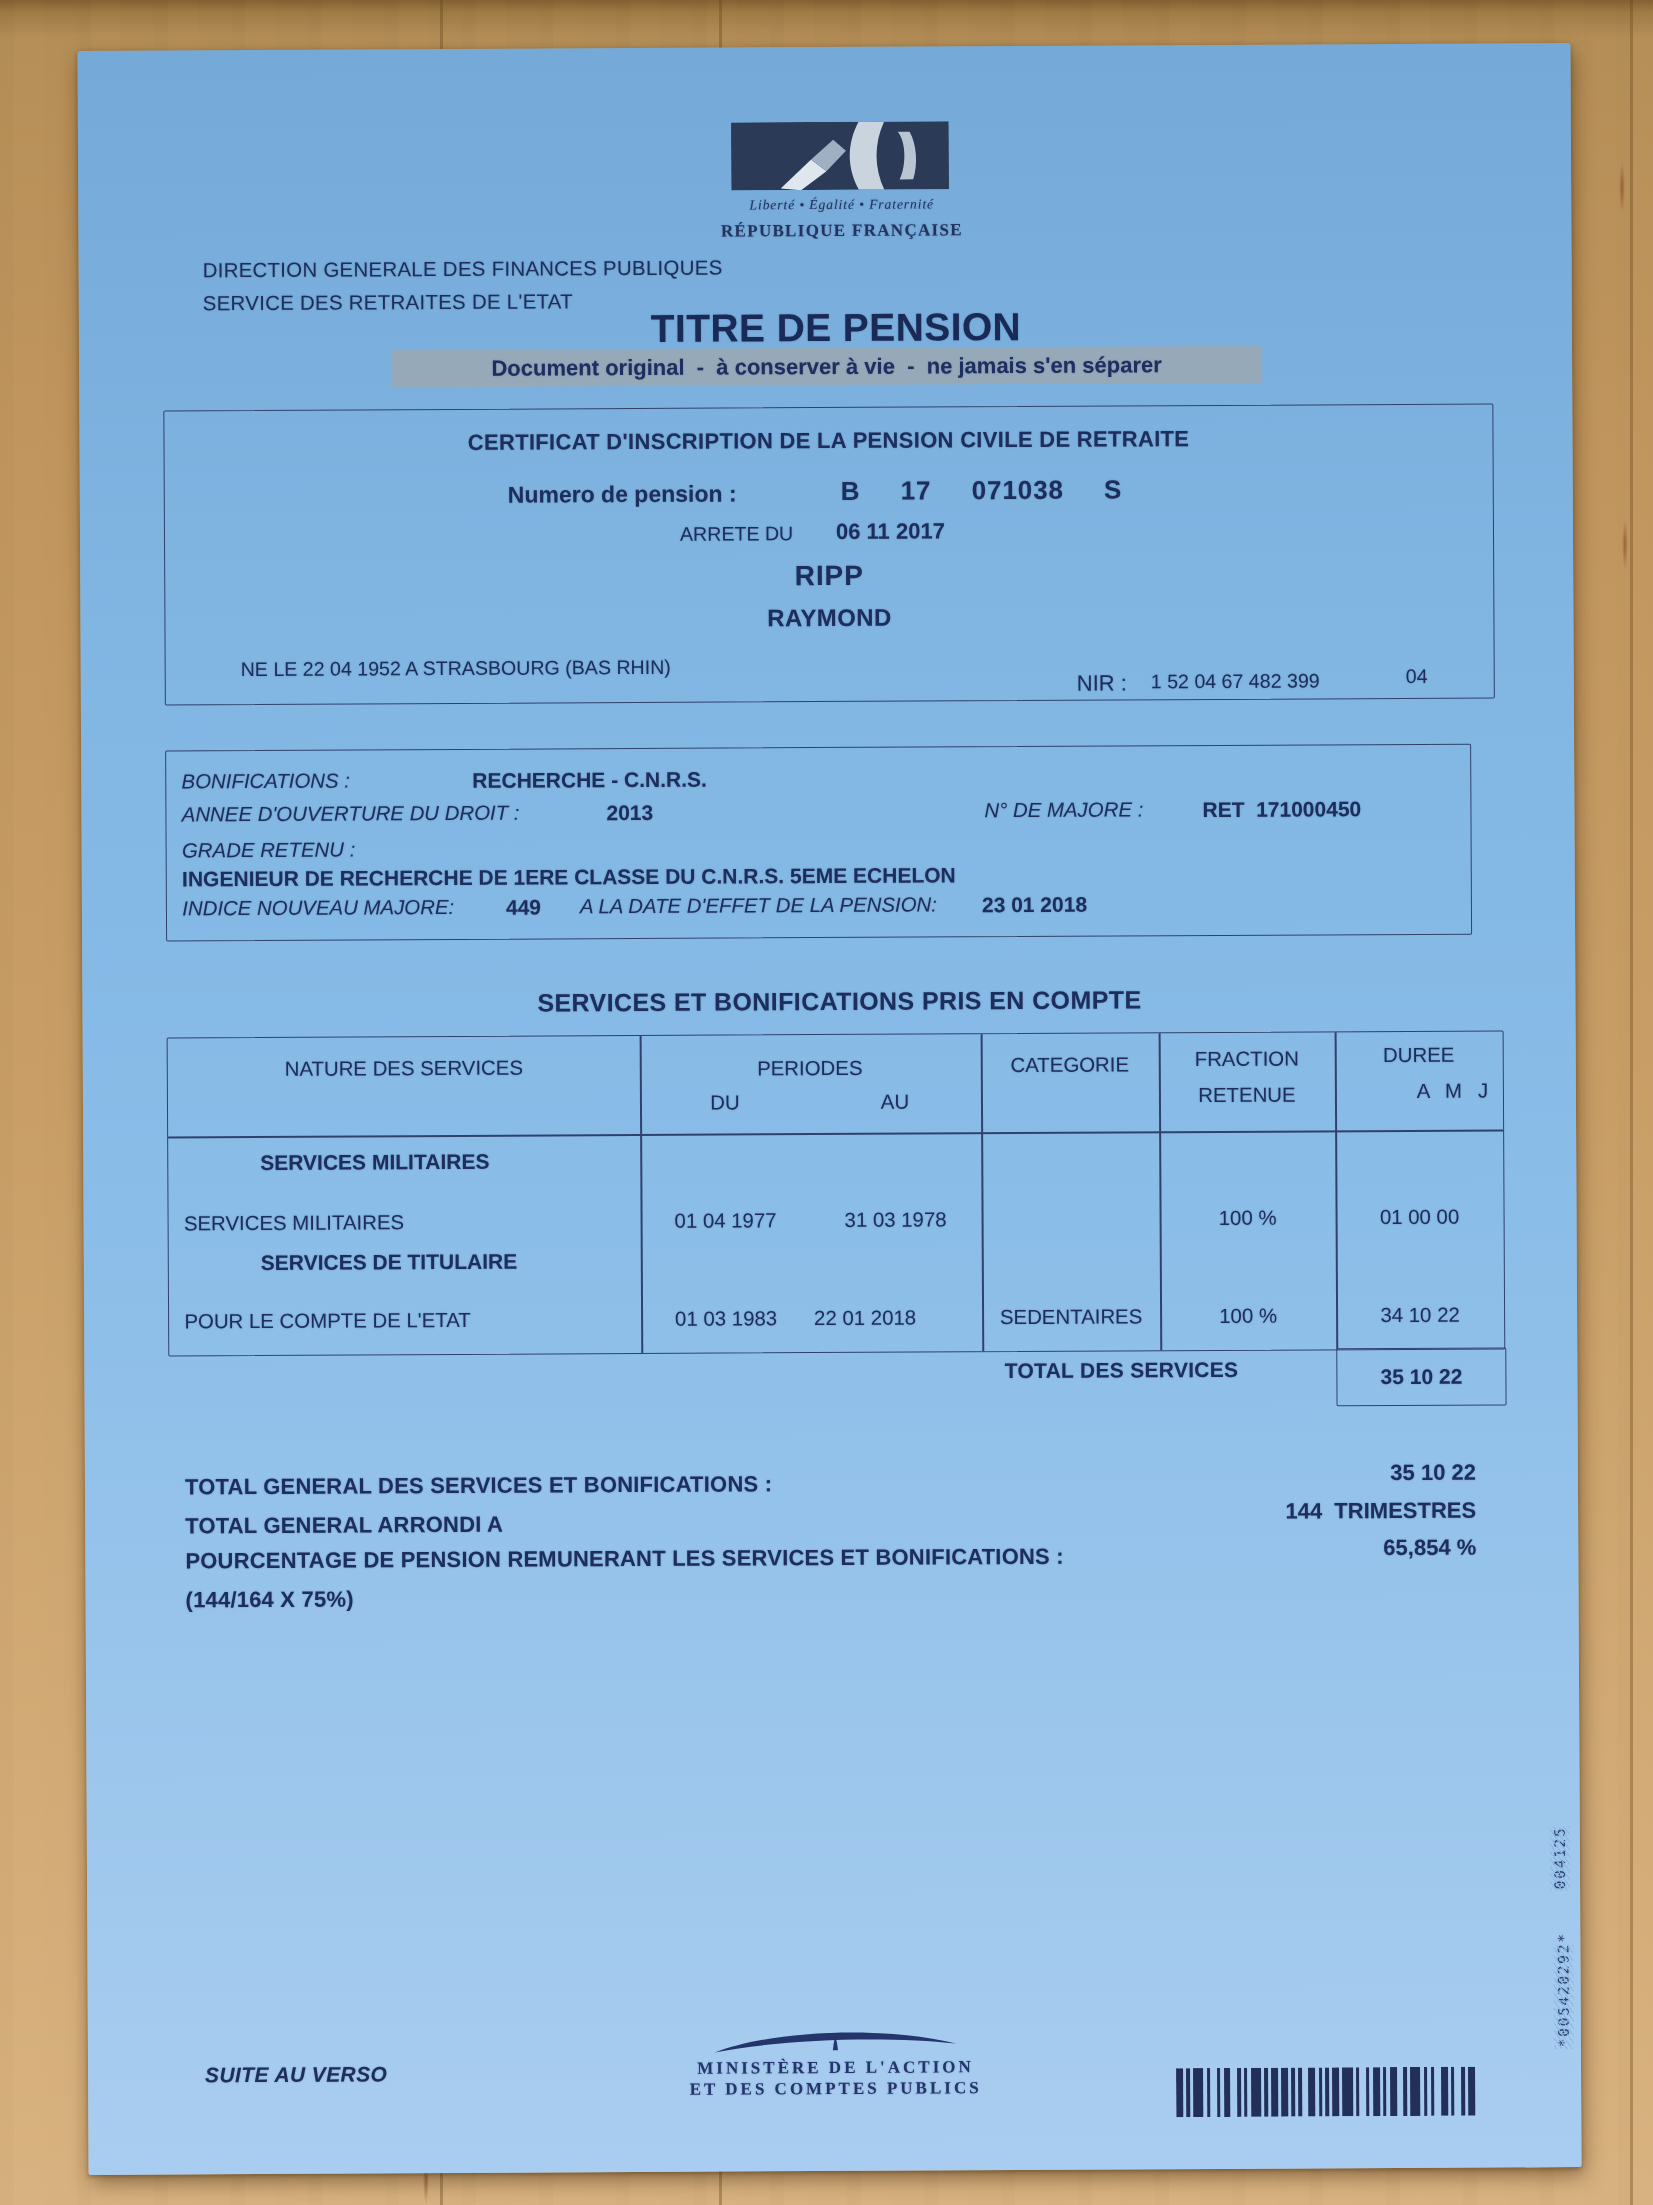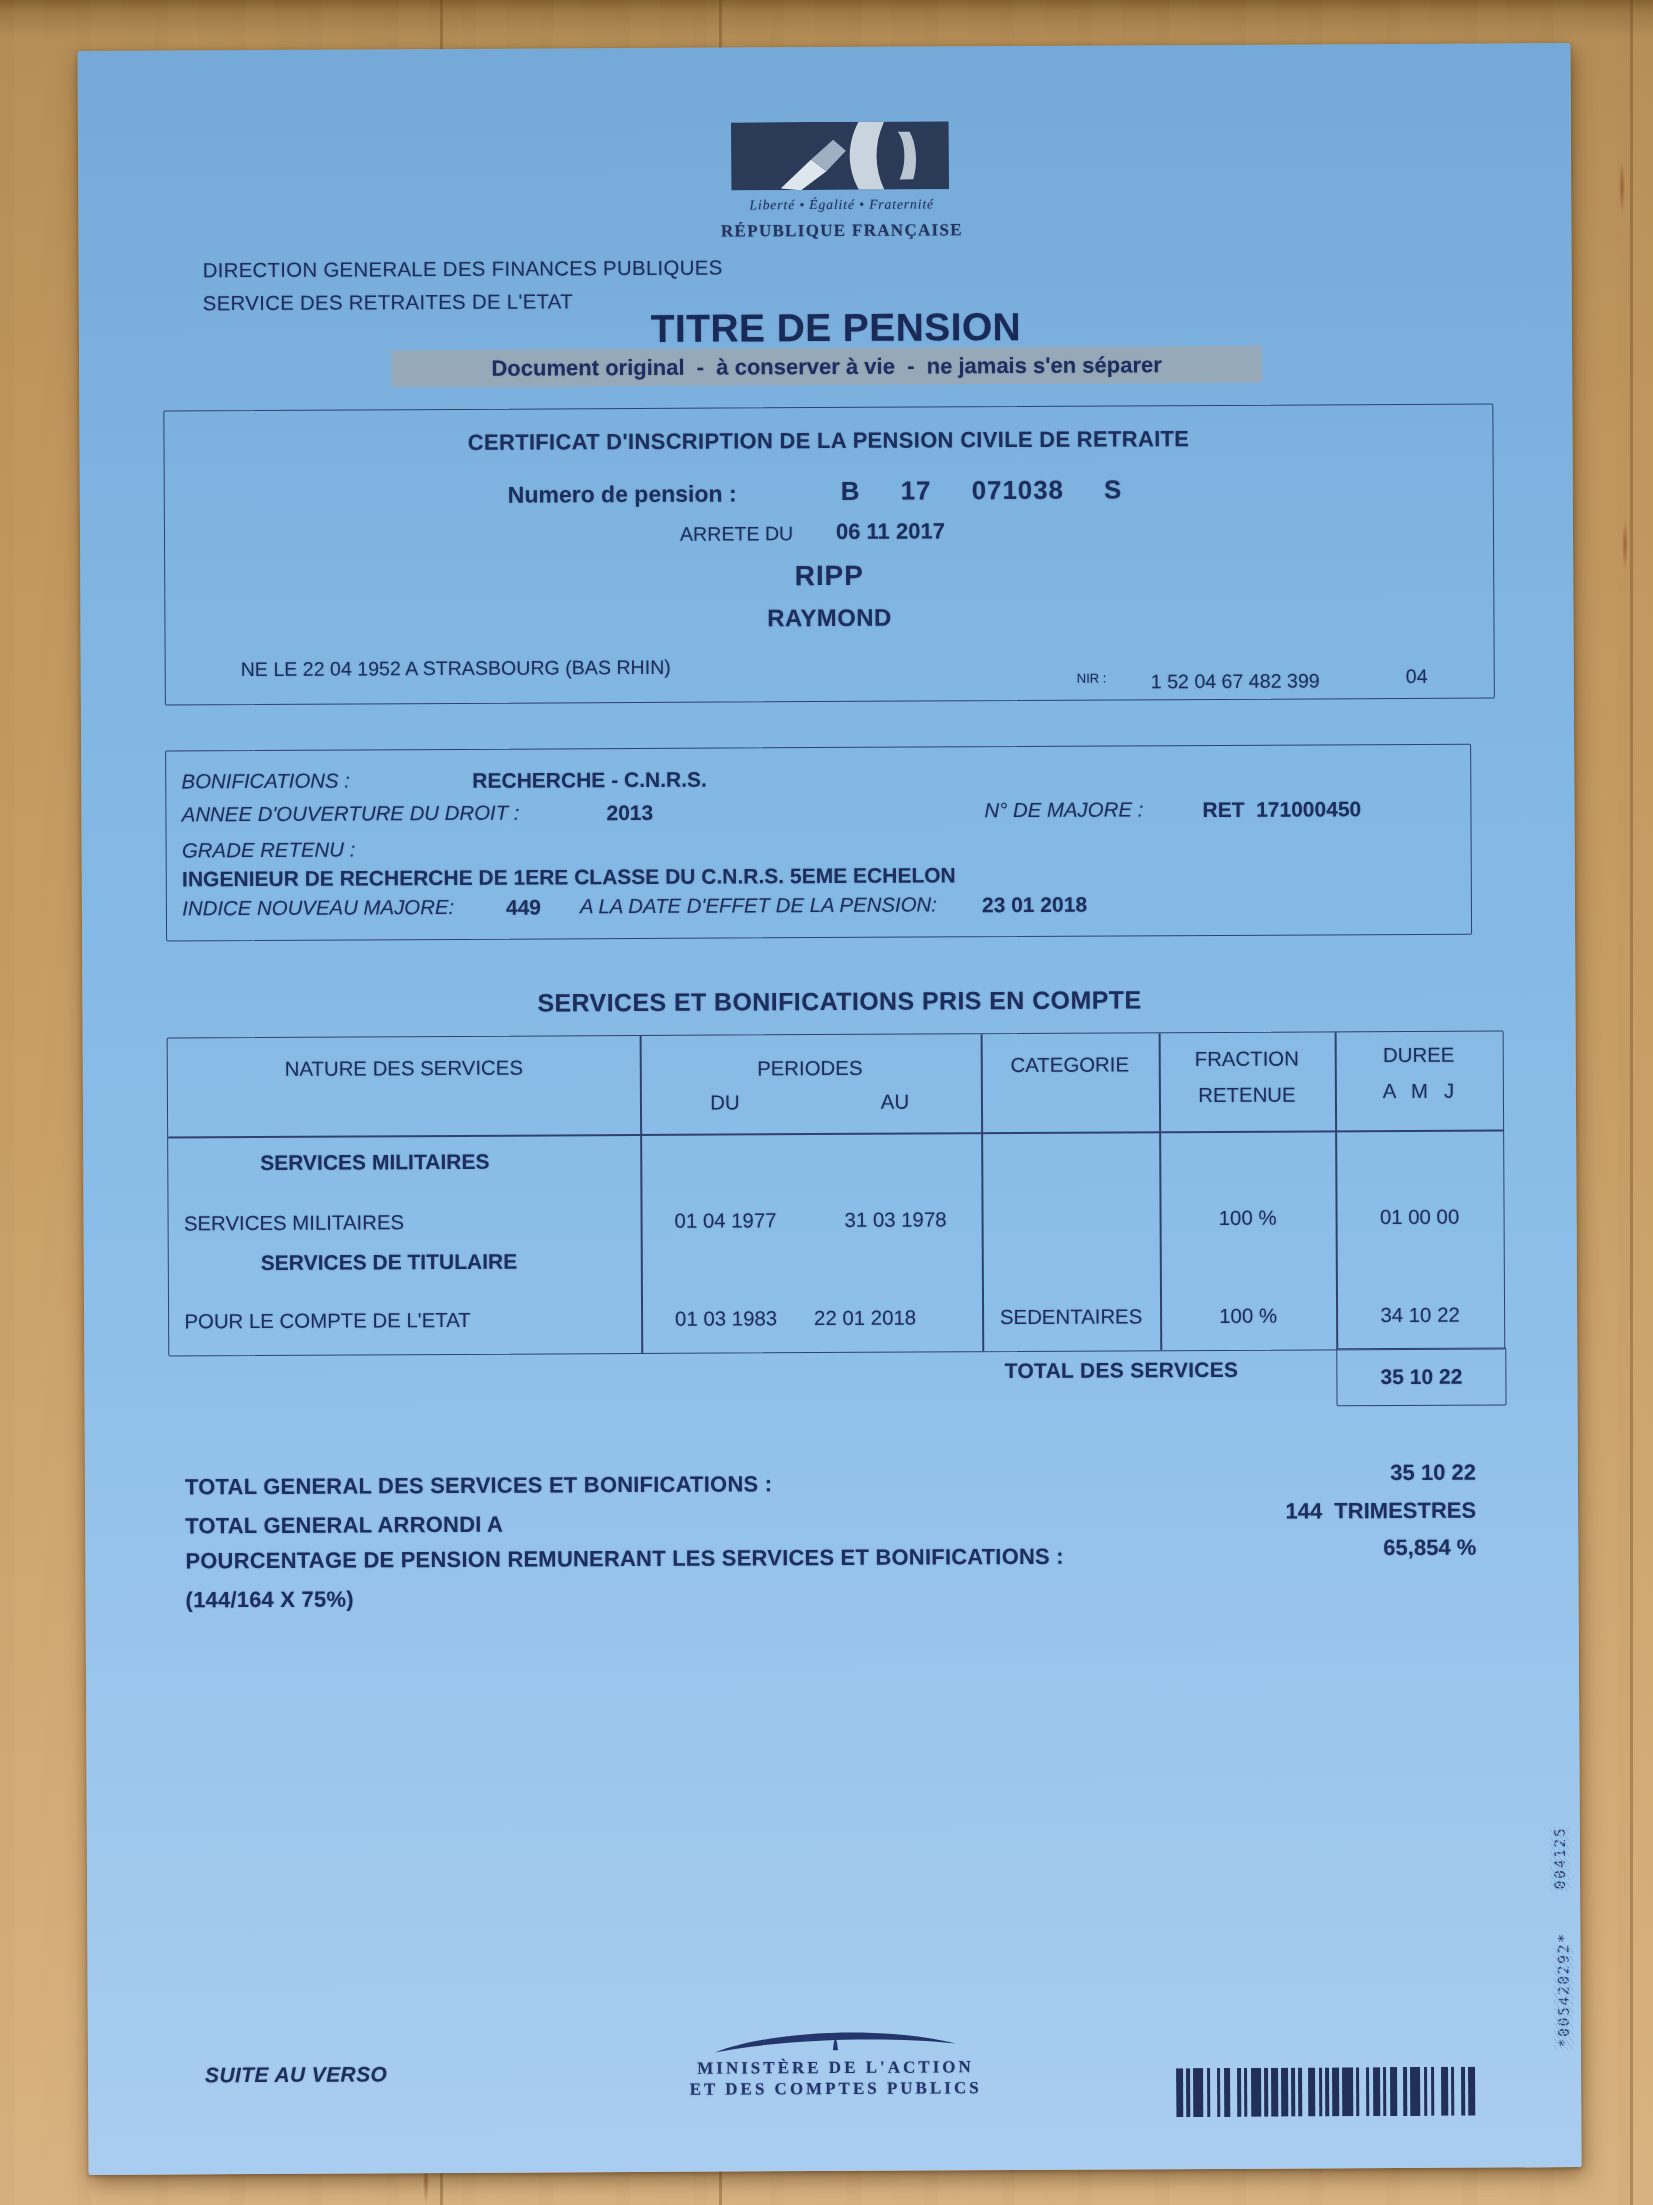--- a/index.html
+++ b/index.html
@@ -49,21 +49,21 @@
   .box{border:1.7px solid #31416e;border-radius:1.7px;}
   .cert-box{left:84px;top:360px;width:1328px;height:293px;}
   .cert-heading{left:0;top:20.4px;width:100%;text-align:center;font-size:22px;font-weight:bold;letter-spacing:0.3px}
   .pens-label{left:343px;top:72px;font-size:23px;font-weight:bold}
   .pens-value{left:676px;top:68px;font-size:26px;font-weight:bold;word-spacing:12px;letter-spacing:0.9px}
   .arr-label{left:515px;top:114px;font-size:19.6px}
   .arr-value{left:671px;top:111px;font-size:22px;font-weight:bold}
   .last-name{left:0;top:152px;width:100%;text-align:center;font-size:28px;font-weight:bold;letter-spacing:0.9px}
   .first-name{left:0;top:196px;width:100%;text-align:center;font-size:24px;font-weight:bold;letter-spacing:0.4px}
   .birth-line{left:75px;top:247px;font-size:19.6px}
-  .nir-label{left:911px;top:264px;font-size:13px}
+  .nir-label{left:911px;top:264px;font-size:22px}
   .nir-value{left:985px;top:264px;font-size:19.6px}
   .nir-key{left:1240px;top:260px;font-size:19.6px}
   .admin-box{left:84px;top:700px;width:1304px;height:189px;font-size:20.4px;}
   .admin-box .lab{font-style:italic}
   .admin-box .val{font-weight:bold;font-size:21px}
   .al1{top:18.7px}.al2{top:52px}.al3{top:88px}.al4{top:116px}.al5{top:146px}
   .ax18{left:15.3px}.ax360{left:306px}.ax493{left:440px}.ax962{left:818px}
   .ax1218{left:1036px}.ax398{left:339px}.ax485{left:413px}.ax958{left:815px}
   
   .section-title{left:0;top:940px;width:1514px;text-align:center;
@@ -179,21 +179,21 @@
         <div class="hline"></div>
 
         <span class="cc" style="left:236px;top:20.4px">NATURE DES SERVICES</span>
         <span class="cc" style="left:642px;top:22px">PERIODES</span>
         <span class="cc" style="left:557px;top:56px">DU</span>
         <span class="cc" style="left:727px;top:56px">AU</span>
         <span class="cc" style="left:902px;top:20.4px">CATEGORIE</span>
         <span class="cc" style="left:1079px;top:15.3px">FRACTION</span>
         <span class="cc" style="left:1079px;top:51px">RETENUE</span>
         <span class="cc" style="left:1251px;top:12px">DUREE</span>
-        <span class="cc" style="left:1253px;top:48px;letter-spacing:5.1px">A M J</span>
+        <span class="cc" style="left:1287px;top:48px;letter-spacing:5.1px">A M J</span>
 
         <span class="grp" style="left:92px;top:113px">SERVICES MILITAIRES</span>
 
         <span class="rowtxt" style="left:15.3px;top:174px">SERVICES MILITAIRES</span>
         <span class="cc" style="left:557px;top:174px">01 04 1977</span>
         <span class="cc" style="left:727px;top:174px">31 03 1978</span>
         <span class="cc" style="left:902px;top:174px"></span>
         <span class="cc" style="left:1079px;top:174px">100 %</span>
         <span class="cc" style="left:1251px;top:174px">01 00 00</span>
 

